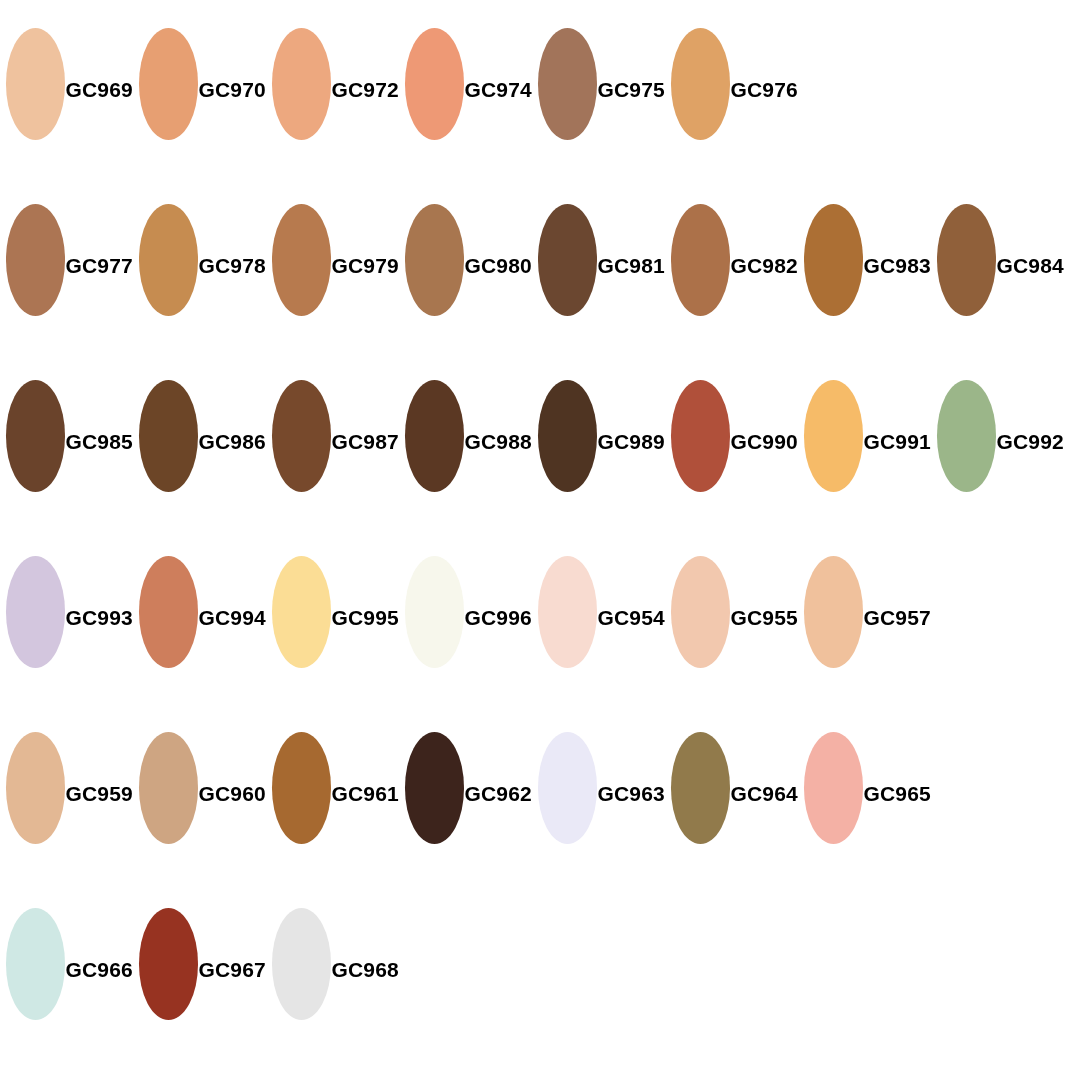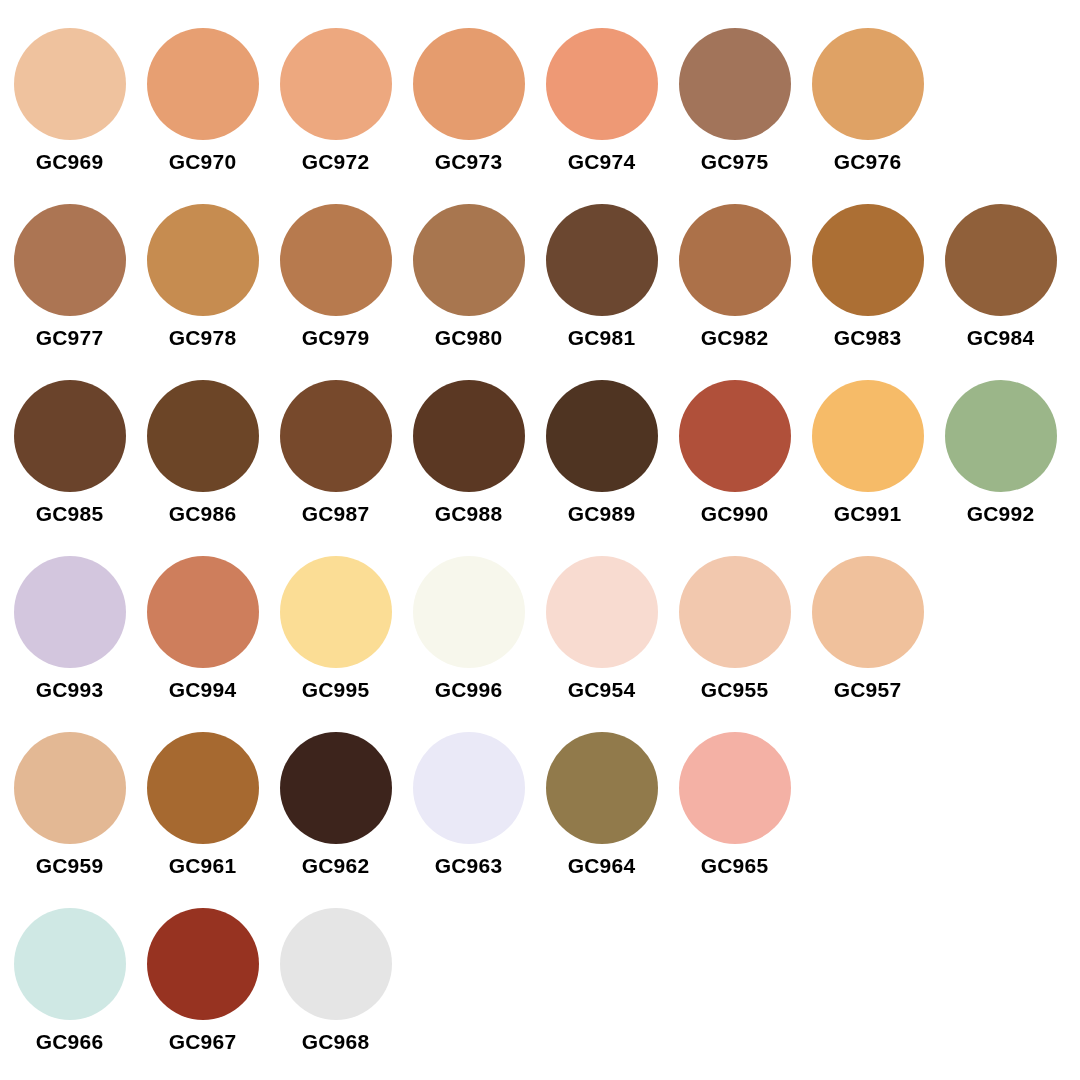--- a/index.html
+++ b/index.html
@@ -26,21 +26,20 @@
     flex-direction: row;
     justify-content: flex-start;
     align-items: flex-start;
     height: 176px;
   }
 
   .swatch-cell {
     width: 127px;
     margin-left: 6px;
     display: flex;
-    flex-direction: column;
     align-items: center;
     justify-content: center;
   }
 
   .swatch-dot {
     width: 112px;
     height: 112px;
     border-radius: 50%;
     display: block;
   }
@@ -68,24 +67,20 @@
       </div>
       <div class="swatch-cell">
         <span class="swatch-dot" title="#E79F72" style="background-color: rgb(231, 159, 114);"></span>
         <span class="swatch-label">GC970</span>
       </div>
       <div class="swatch-cell">
         <span class="swatch-dot" title="#EDA87F" style="background-color: rgb(237, 168, 127);"></span>
         <span class="swatch-label">GC972</span>
       </div>
       <div class="swatch-cell">
-        <span class="swatch-dot" title="#E59C6E" style="background-color: rgb(229, 156, 110);"></span>
-        <span class="swatch-label">GC973</span>
-      </div>
-      <div class="swatch-cell">
         <span class="swatch-dot" title="#EE9975" style="background-color: rgb(238, 153, 117);"></span>
         <span class="swatch-label">GC974</span>
       </div>
       <div class="swatch-cell">
         <span class="swatch-dot" title="#A2745A" style="background-color: rgb(162, 116, 90);"></span>
         <span class="swatch-label">GC975</span>
       </div>
       <div class="swatch-cell">
         <span class="swatch-dot" title="#DFA265" style="background-color: rgb(223, 162, 101);"></span>
         <span class="swatch-label">GC976</span>
@@ -188,20 +183,24 @@
         <span class="swatch-dot" title="#F0C19C" style="background-color: rgb(240, 193, 156);"></span>
         <span class="swatch-label">GC957</span>
       </div>
     </div>
     <div class="swatch-row">
       <div class="swatch-cell">
         <span class="swatch-dot" title="#E3B894" style="background-color: rgb(227, 184, 148);"></span>
         <span class="swatch-label">GC959</span>
       </div>
       <div class="swatch-cell">
+        <span class="swatch-dot" title="#CEA582" style="background-color: rgb(206, 165, 130);"></span>
+        <span class="swatch-label">GC960</span>
+      </div>
+      <div class="swatch-cell">
         <span class="swatch-dot" title="#A66930" style="background-color: rgb(166, 105, 48);"></span>
         <span class="swatch-label">GC961</span>
       </div>
       <div class="swatch-cell">
         <span class="swatch-dot" title="#3D241C" style="background-color: rgb(61, 36, 28);"></span>
         <span class="swatch-label">GC962</span>
       </div>
       <div class="swatch-cell">
         <span class="swatch-dot" title="#EAE9F7" style="background-color: rgb(234, 233, 247);"></span>
         <span class="swatch-label">GC963</span>

